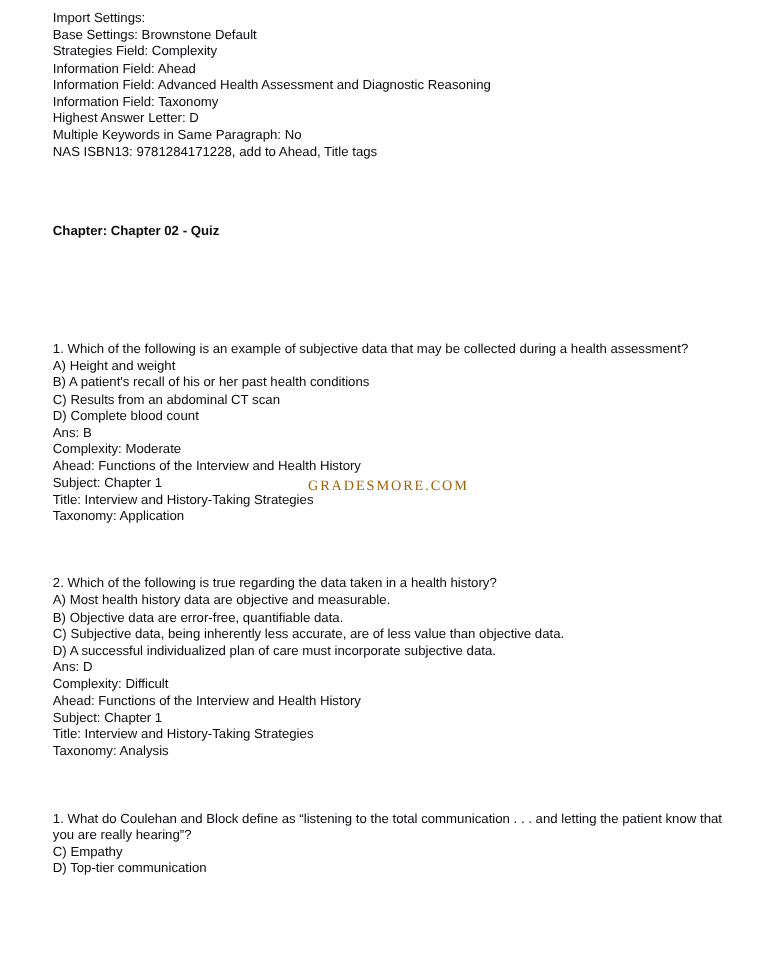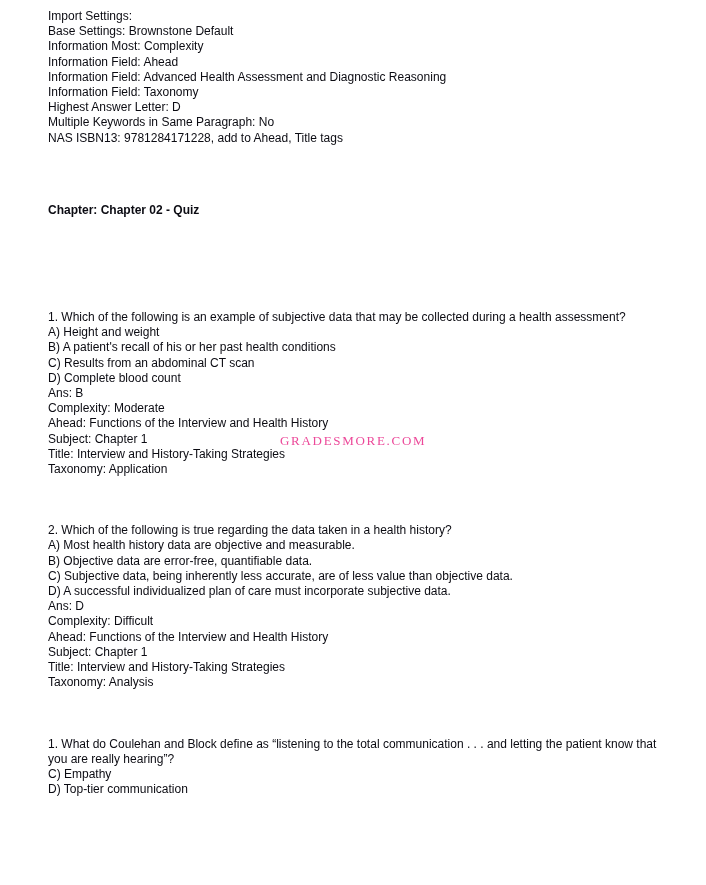--- a/index.html
+++ b/index.html
@@ -39,35 +39,35 @@
   .gap-before-q { height: 46px; }
   .gap-between-q { height: 46px; }
   .watermark {
     position: absolute;
     left: 280px;
     top: 434px;
     font-family: "Liberation Serif", serif;
     font-size: 13px;
     line-height: 13px;
     letter-spacing: 1.7px;
-    color: #ec4899;
+    color: #a16207;
     white-space: nowrap;
     pointer-events: none;
     user-select: none;
   }
 </style>
 </head>
 <body>
 
 <div class="page">
 
   <div class="block">
     <div class="doc-line">Import Settings:</div>
     <div class="doc-line">Base Settings: Brownstone Default</div>
-    <div class="doc-line">Information Most: Complexity</div>
+    <div class="doc-line">Strategies Field: Complexity</div>
     <div class="doc-line">Information Field: Ahead</div>
     <div class="doc-line">Information Field: Advanced Health Assessment and Diagnostic Reasoning</div>
     <div class="doc-line">Information Field: Taxonomy</div>
     <div class="doc-line">Highest Answer Letter: D</div>
     <div class="doc-line">Multiple Keywords in Same Paragraph: No</div>
     <div class="doc-line">NAS ISBN13: 9781284171228, add to Ahead, Title tags</div>
   </div>
 
   <div class="gap-heading-top"></div>
 

